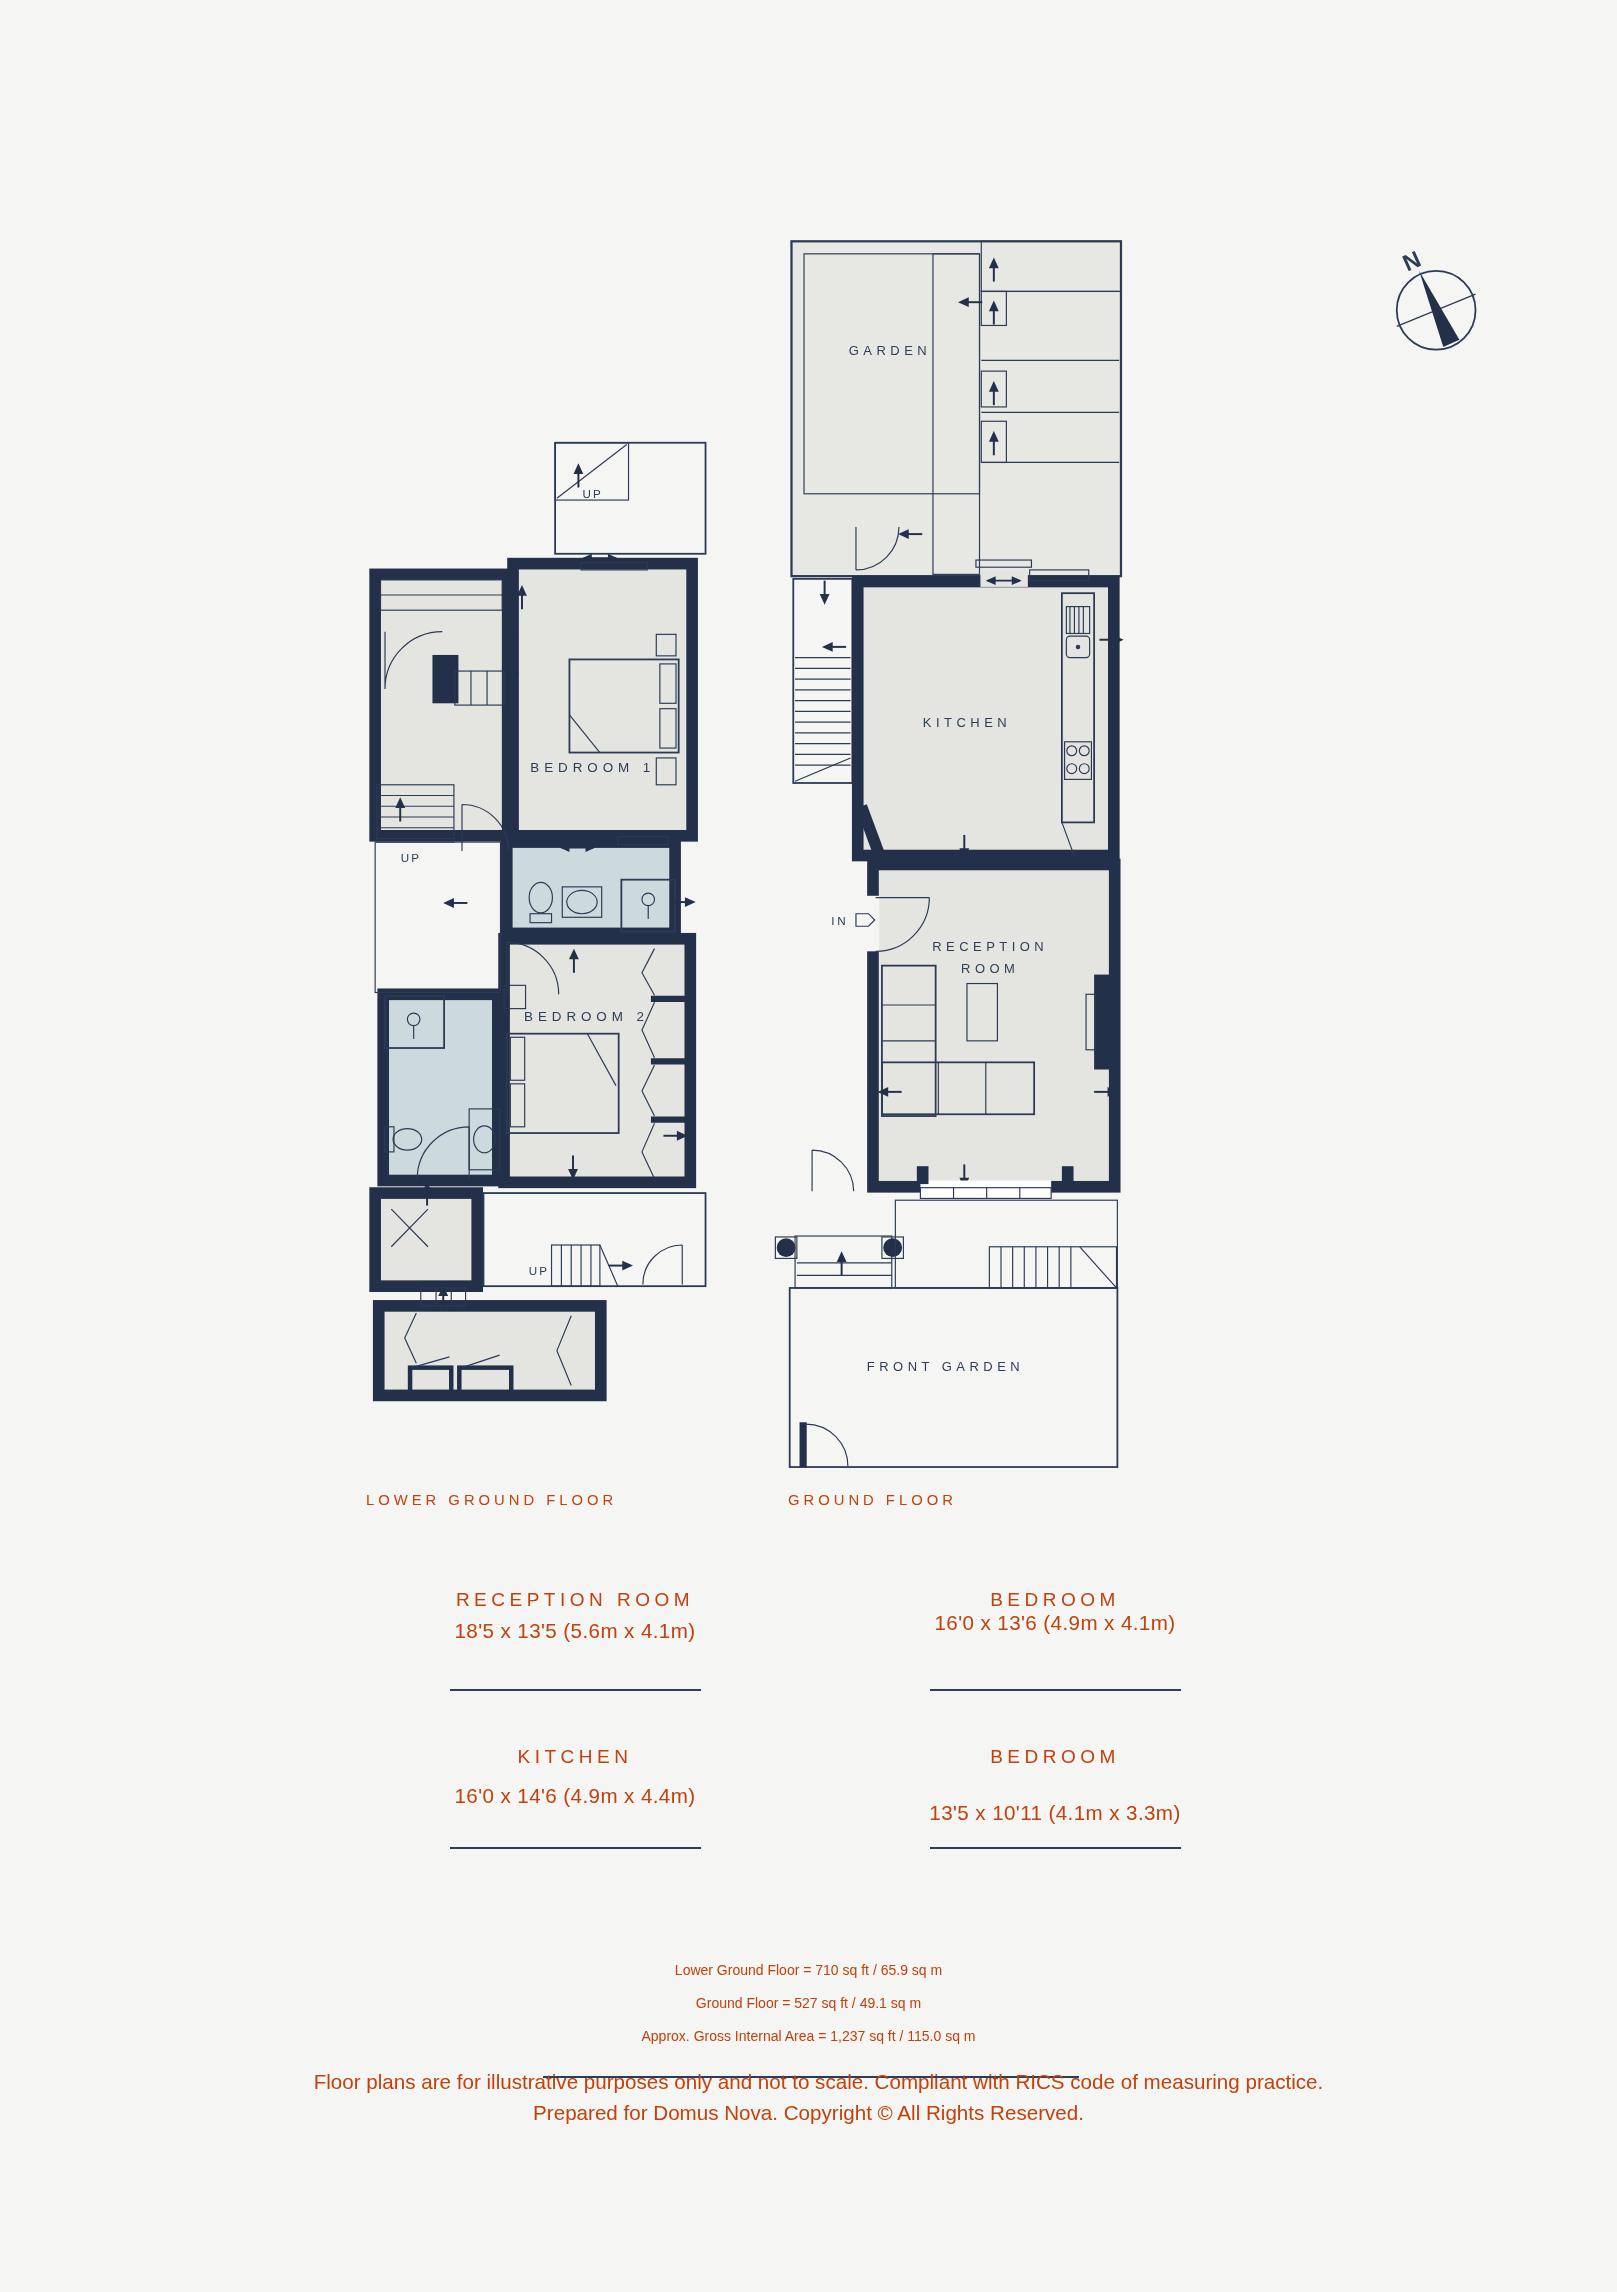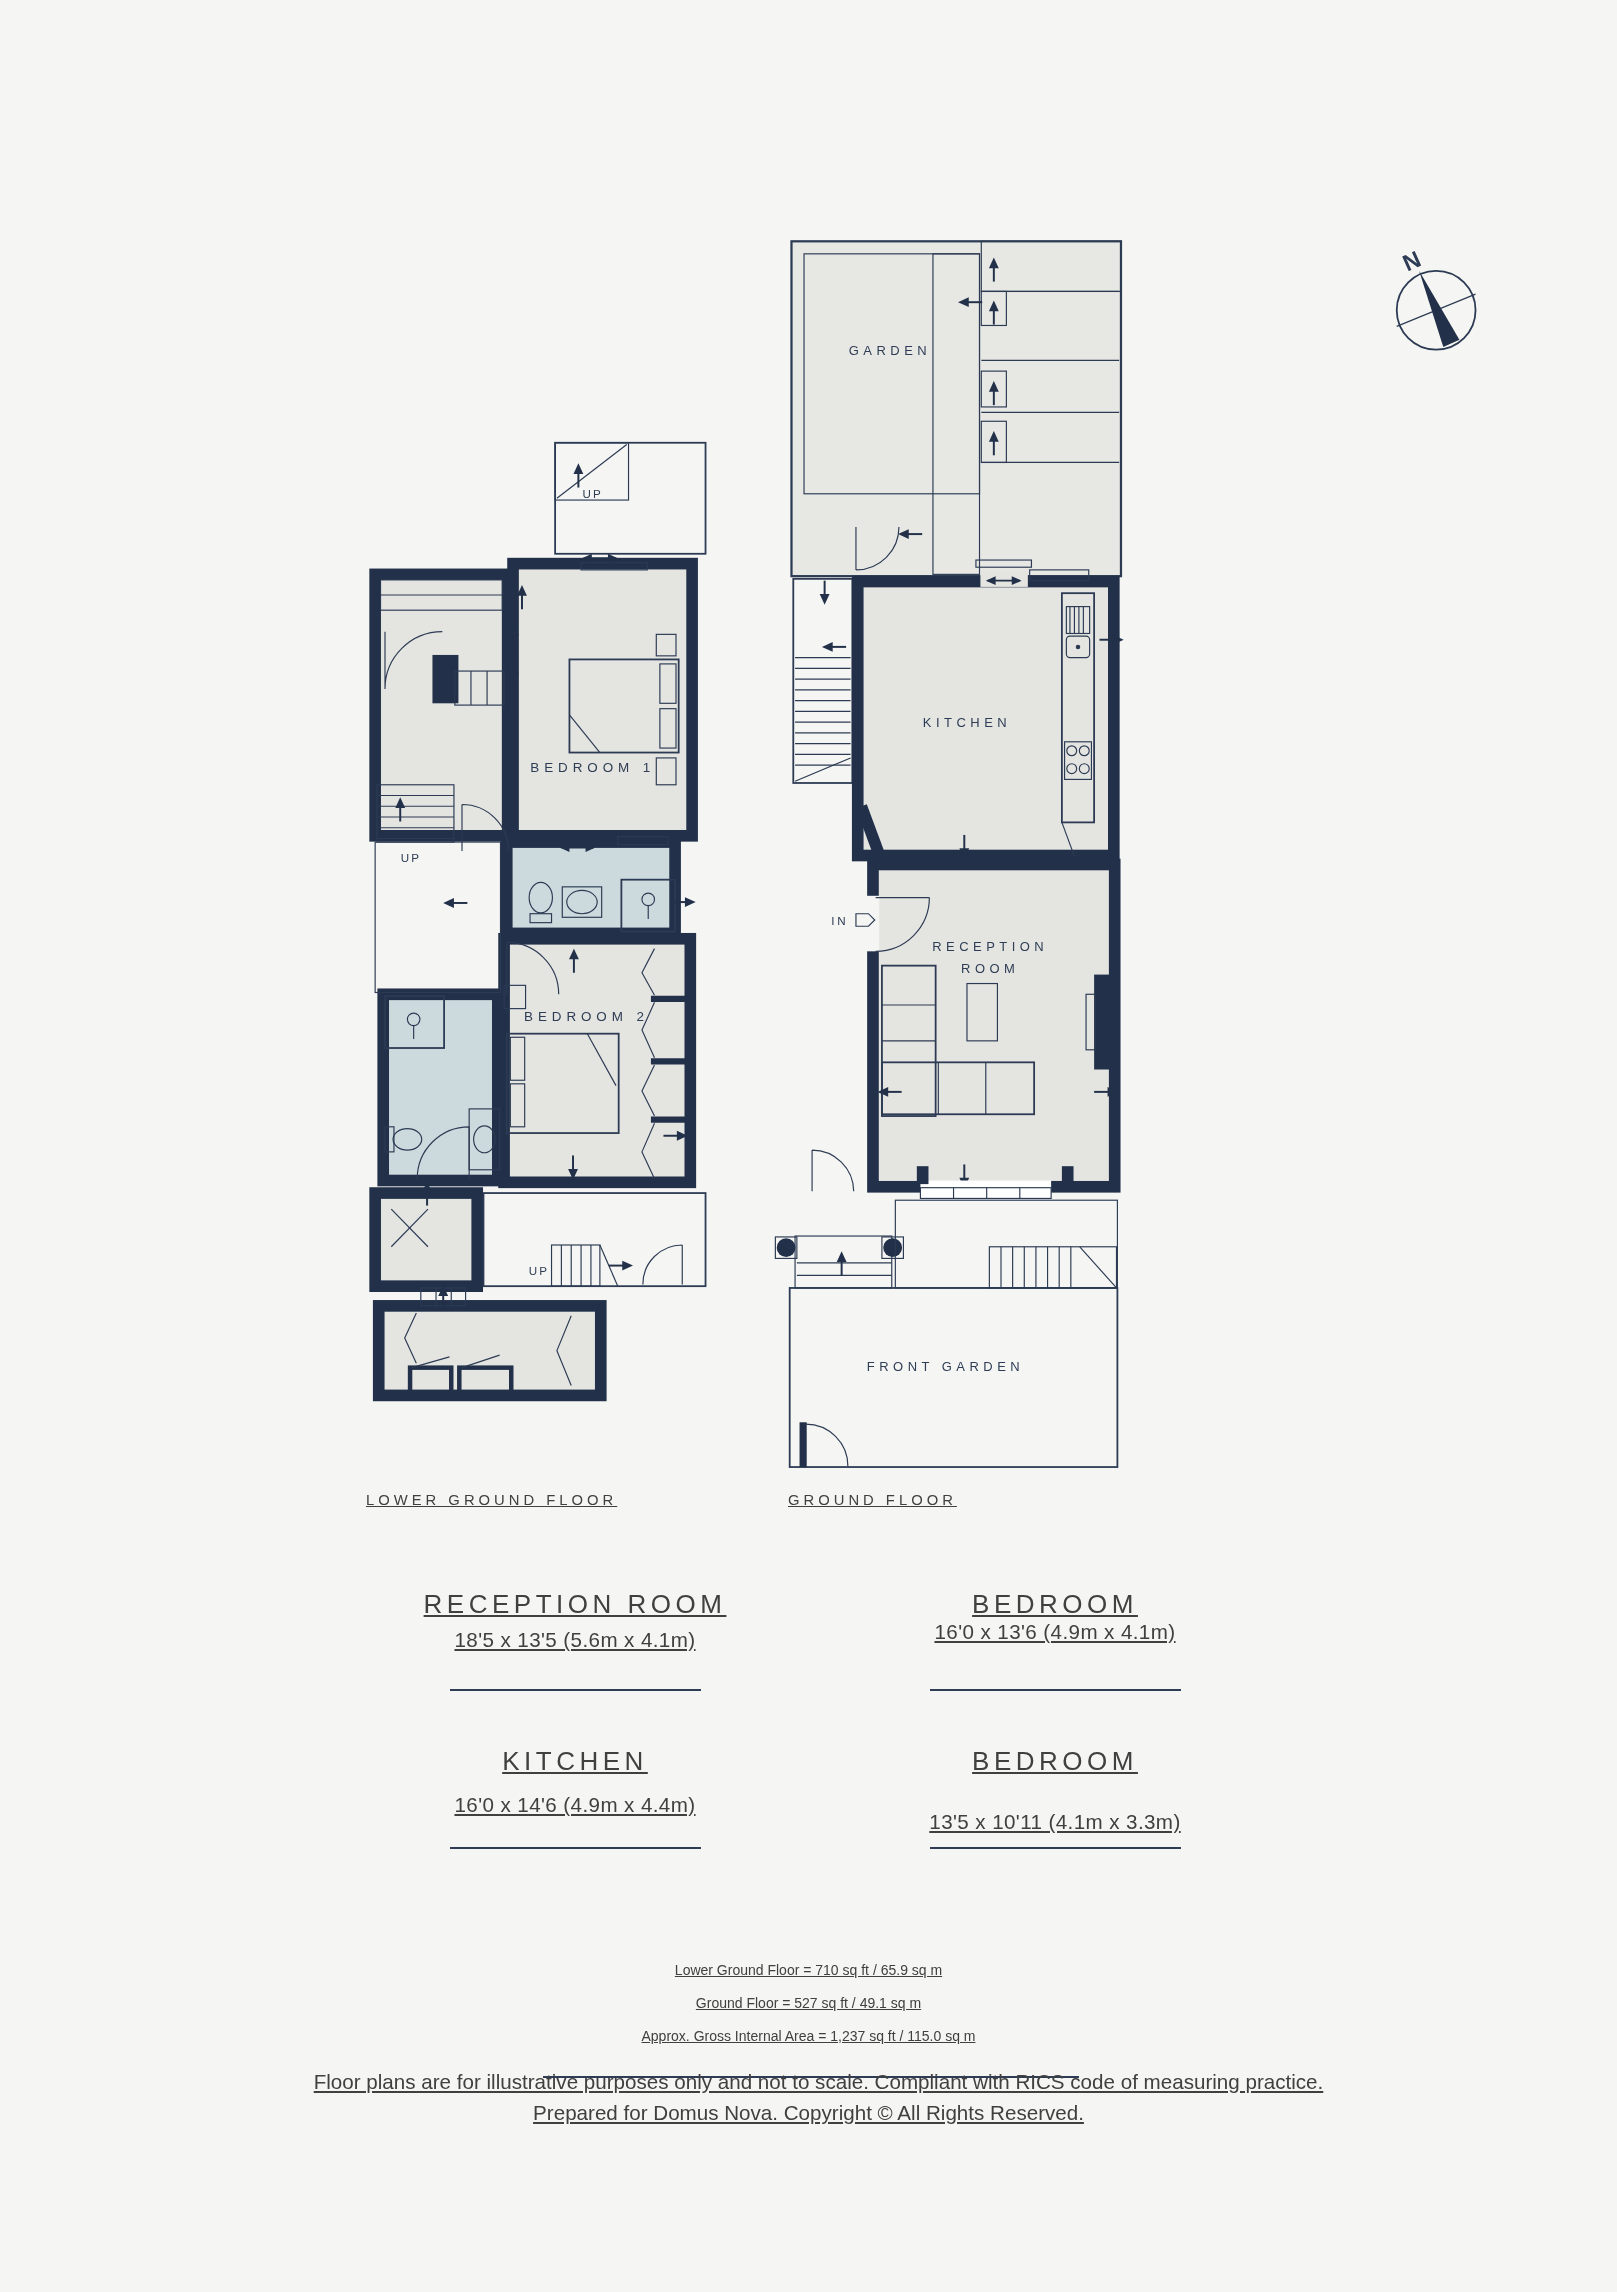--- a/index.html
+++ b/index.html
@@ -8,23 +8,23 @@
   svg{position:absolute;left:0;top:0;}
   svg text{fill:#2e3d55;font-family:"Liberation Sans",sans-serif;}
   .room-lbl{font-size:15px;letter-spacing:5.5px;}
   .zone-lbl{font-size:14.5px;letter-spacing:5px;}
   .up-lbl{font-size:13px;letter-spacing:2.5px;}
   .in-lbl{font-size:13px;letter-spacing:3px;}
   .n-lbl{font-size:26px;font-weight:bold;letter-spacing:0;}
   .thin{stroke:#2c3b53;stroke-width:2;fill:none;}
   .thin1{stroke:#2c3b53;stroke-width:1.3;fill:none;}
   .wallstroke{stroke:#223149;stroke-width:13;}
-  .txt{position:absolute;color:#404040;text-decoration:underline;}
+  .txt{position:absolute;color:#c2410c;}
   .dim-col{width:394px;text-align:center;}
-  .dim-head{font-size:26px;letter-spacing:4.5px;}
+  .dim-head{font-size:19px;letter-spacing:4.5px;}
   .dim-size{font-size:20.6px;letter-spacing:0.4px;}
   .divider{position:absolute;height:1.8px;background:#2e3d55;width:251px;}
   .floor-lbl{font-size:14.8px;letter-spacing:4px;}
   .areas{width:1617px;text-align:center;font-size:14px;line-height:33px;}
   .footer-line{width:1617px;text-align:center;font-size:20.6px;}
 </style>
 </head>
 <body>
 
 <div class="page">

